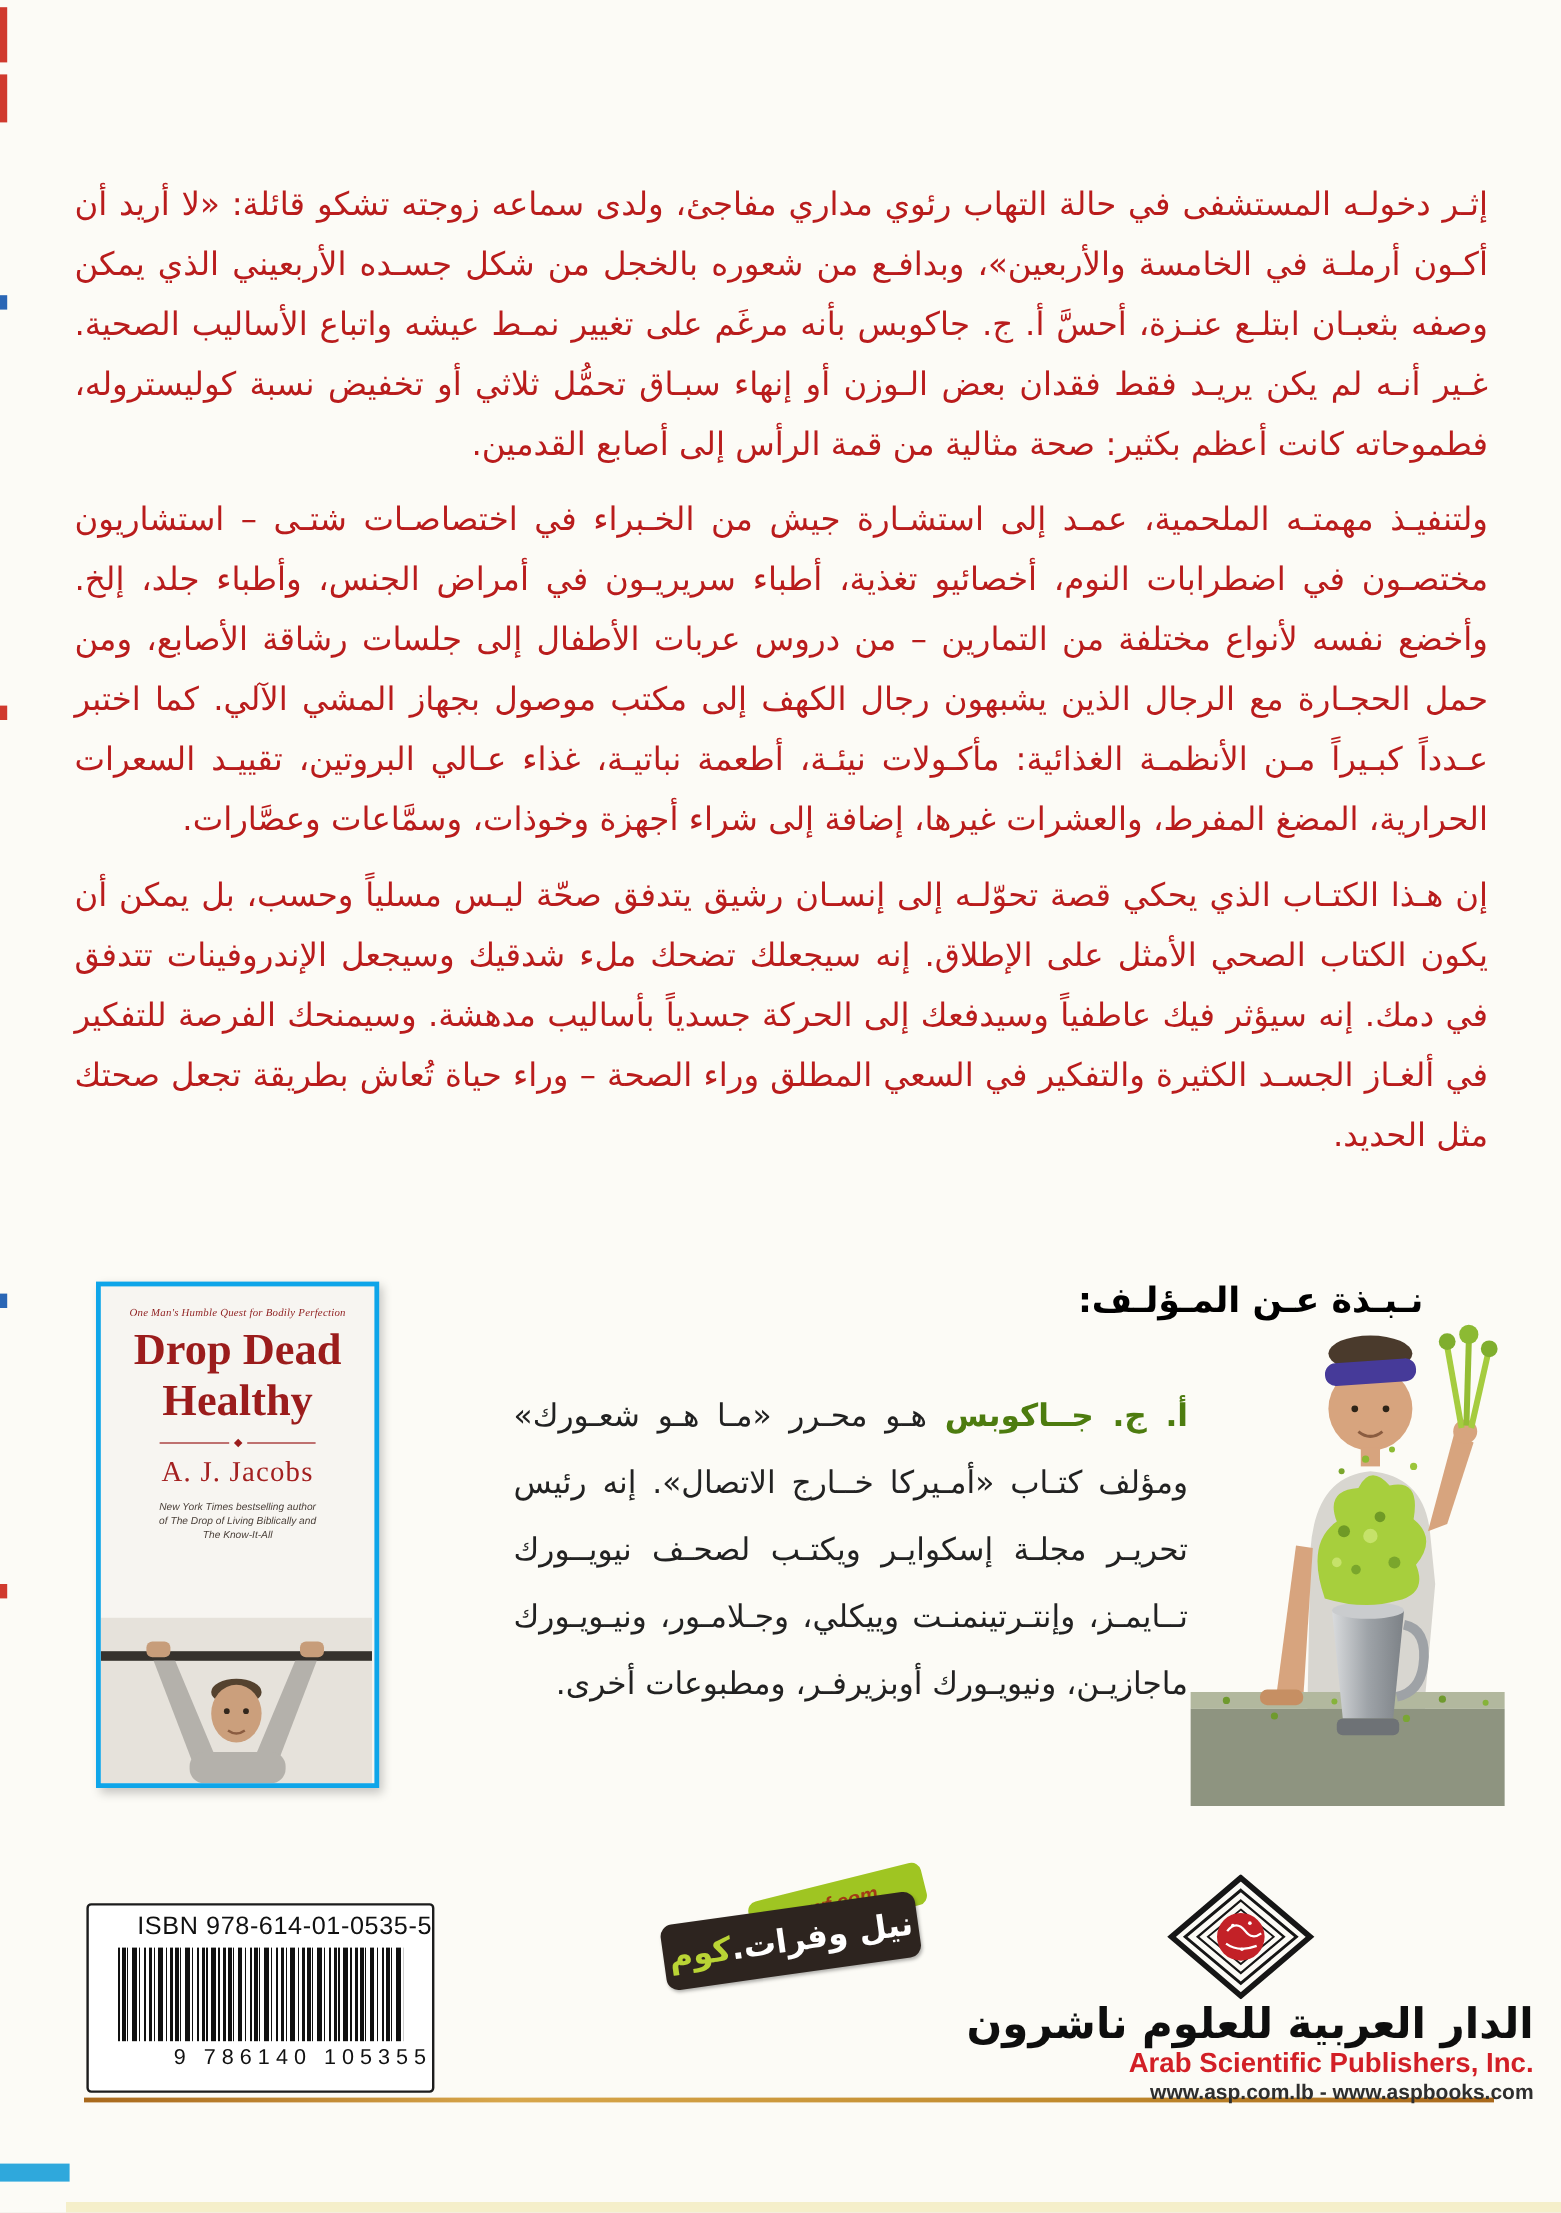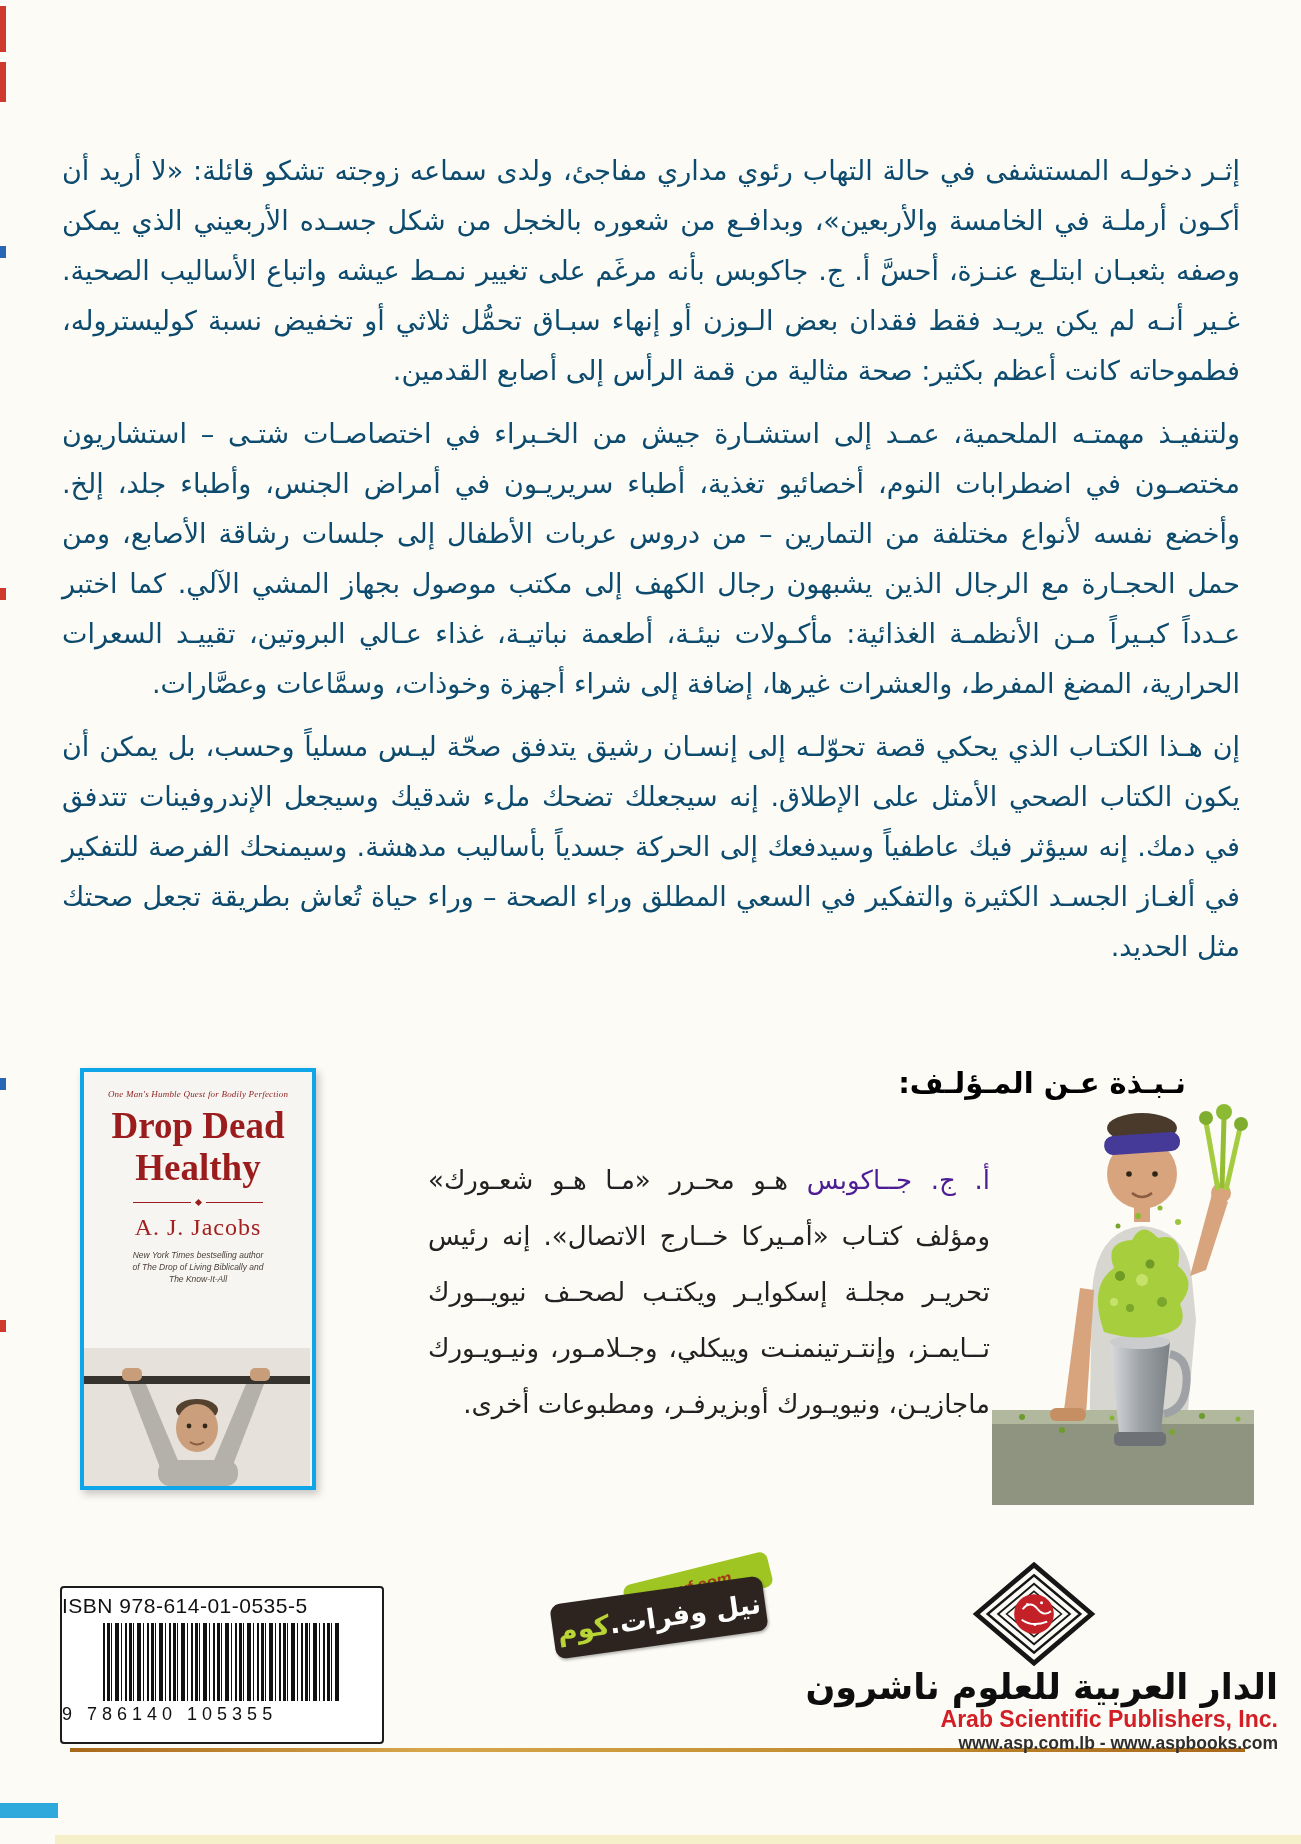--- a/index.html
+++ b/index.html
@@ -10,35 +10,35 @@
   }
   
   .mark{position:absolute;left:0;width:6px;}
   .corner-cyan{position:absolute;left:0;top:1803px;width:58px;height:15px;background:#2fa8dc;}
   .bottom-tint{position:absolute;left:55px;top:1835px;width:1246px;height:9px;background:#efe6a6;opacity:.55;}
 
   
   .body-text{
     position:absolute;left:62px;top:146px;width:1178px;
     direction:rtl;text-align:justify;
-    font-size:27px;line-height:50px;color:#0c4a6e;
+    font-size:27px;line-height:50px;color:#b91c1c;
   }
   .body-text p{margin:0 0 13px 0;}
 
   
   .about-heading{
     position:absolute;right:115px;top:1066px;
     direction:rtl;font-size:29px;font-weight:bold;color:#000000;letter-spacing:1px;
   }
   .bio{
     position:absolute;right:311px;top:1126px;width:562px;
     direction:rtl;text-align:justify;
     font-size:26px;line-height:56px;color:#222;
   }
-  .bio b{font-weight:normal;color:#4c1d95;}
+  .bio b{font-weight:bold;color:#4d7c0f;}
 
   
   .cover{
     position:absolute;left:80px;top:1068px;width:228px;height:414px;
     background:#f7f5f1;border:4px solid #0ea5e9;
     box-shadow:3px 4px 8px rgba(0,0,0,.22);
     text-align:center;overflow:hidden;
   }
   .cover .tagline{
     margin-top:17px;font-family:"Liberation Serif","DejaVu Serif",serif;
@@ -59,23 +59,23 @@
     margin-top:8px;font-family:Liberation Sans, sans-serif;
     font-size:8.5px;line-height:12px;color:#4a3f38;font-style:italic;
   }
   .cover .photo{position:absolute;left:0;bottom:0;width:226px;height:138px;}
 
   
   .author-photo{position:absolute;left:992px;top:1080px;width:262px;height:425px;}
 
   
   .barcode-box{
-    position:absolute;left:60px;top:1586px;width:324px;height:158px;
+    position:absolute;left:72px;top:1586px;width:290px;height:158px;
     background:#fff;border:2px solid #1c1c1c;border-radius:4px;
-    text-align:left;box-sizing:border-box;
+    text-align:right;box-sizing:border-box;
   }
   .isbn-label{font-family:"Liberation Sans","DejaVu Sans",sans-serif;font-size:21px;color:#111;margin-top:6px;letter-spacing:.5px;}
   .bars{
     margin:5px auto 0;width:238px;height:78px;
     background:repeating-linear-gradient(90deg,#111 0 2px,#fff 2px 4px,#111 4px 7px,#fff 7px 8px,#111 8px 9px,#fff 9px 12px,#111 12px 16px,#fff 16px 18px,#111 18px 19px,#fff 19px 22px);
   }
   .digits{font-family:"Liberation Sans","DejaVu Sans",sans-serif;font-size:18px;color:#111;letter-spacing:5px;margin-top:3px;}
 
   .gold-rule{position:absolute;left:70px;top:1748px;width:1175px;height:4px;
     background:linear-gradient(90deg,#a8681c,#d7a64b 30%,#c08a2e 70%,#a8681c);}

